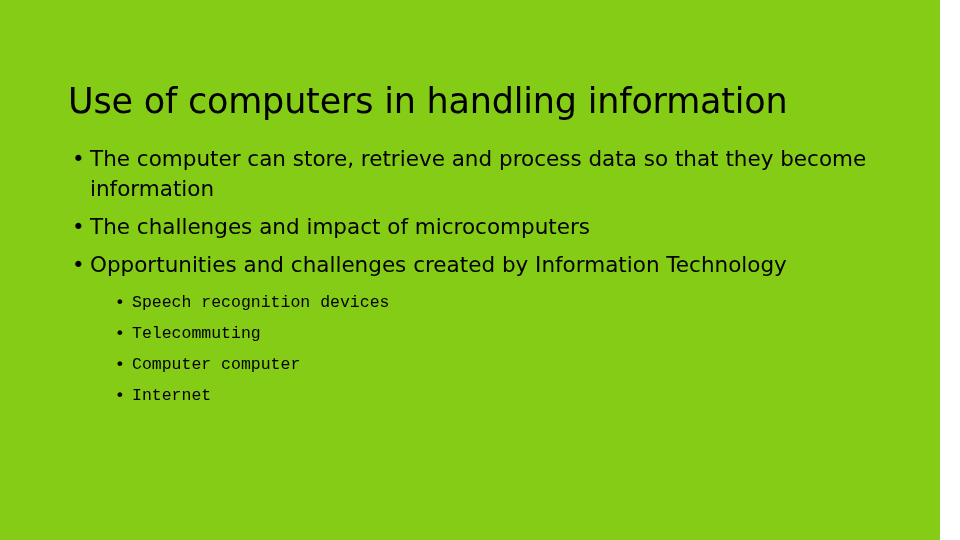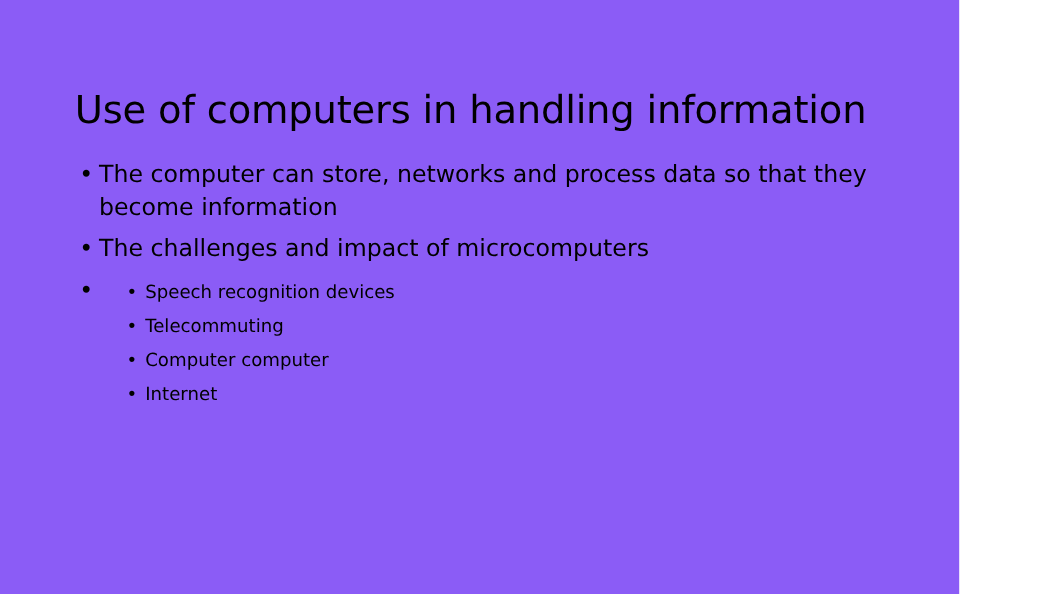--- a/index.html
+++ b/index.html
@@ -10,23 +10,23 @@
     width: 960px;
     height: 540px;
     background: #ffffff;
     font-family: "DejaVu Sans", sans-serif;
     color: #000000;
     overflow: hidden;
   }
 
   .slide {
     position: relative;
-    width: 872px;
+    width: 940px;
     height: 540px;
-    background: #8b5cf6;
+    background: #84cc16;
   }
 
   
   .slide-title {
     position: absolute;
     left: 68px;
     top: 55px;
     width: 830px;
     font-size: 35px;
     line-height: 46px;
@@ -80,43 +80,45 @@
   }
   .lvl2 > .bullet {
     position: absolute;
     left: 3px;
     top: 0;
     font-size: 16.5px;
     line-height: 31px;
   }
   .lvl2 > .txt {
     display: block;
+    font-family: Liberation Mono, monospace;
   }
 </style>
 </head>
 <body>
 
 <div class="slide">
 
   <h1 class="slide-title">Use of computers in handling information</h1>
 
   <div class="body-block">
 
     <div class="lvl1">
       <span class="bullet">•</span>
-      <span class="txt">The computer can store, networks and process data so that they become information</span>
+      <span class="txt">The computer can store, retrieve and process data so that they become information</span>
     </div>
 
     <div class="lvl1">
       <span class="bullet">•</span>
       <span class="txt">The challenges and impact of microcomputers</span>
     </div>
 
     <div class="lvl1">
       <span class="bullet">•</span>
+      <span class="txt">Opportunities and challenges created by Information Technology</span>
 
       <div class="sublist">
         <div class="lvl2">
           <span class="bullet">•</span>
           <span class="txt">Speech recognition devices</span>
         </div>
         <div class="lvl2">
           <span class="bullet">•</span>
           <span class="txt">Telecommuting</span>
         </div>

